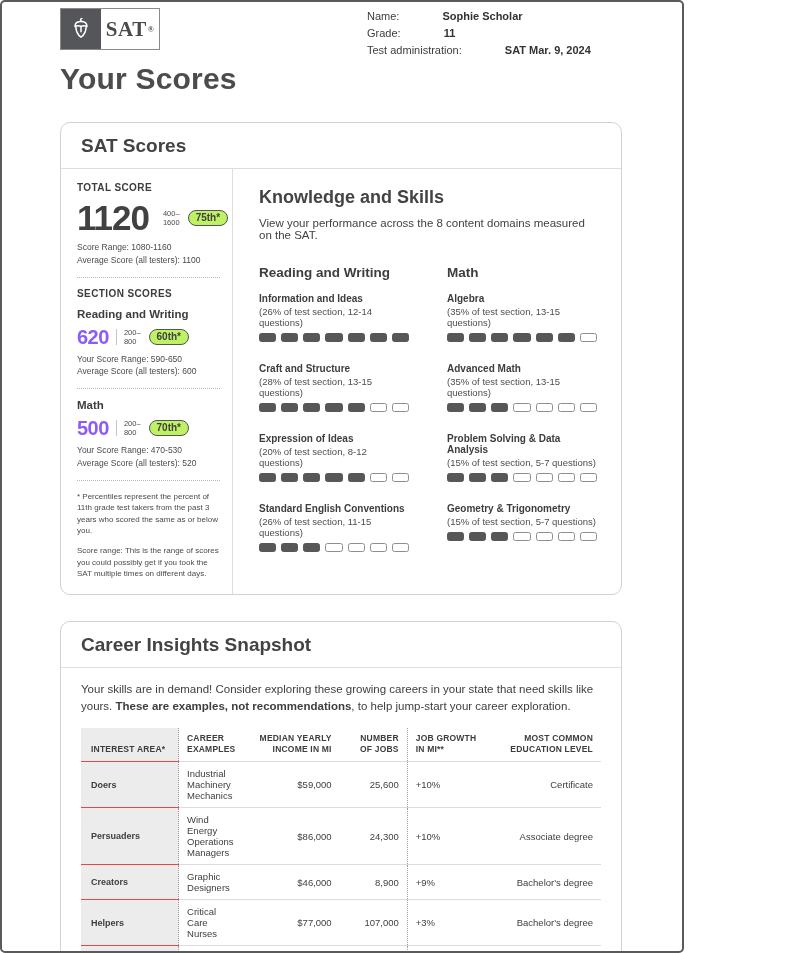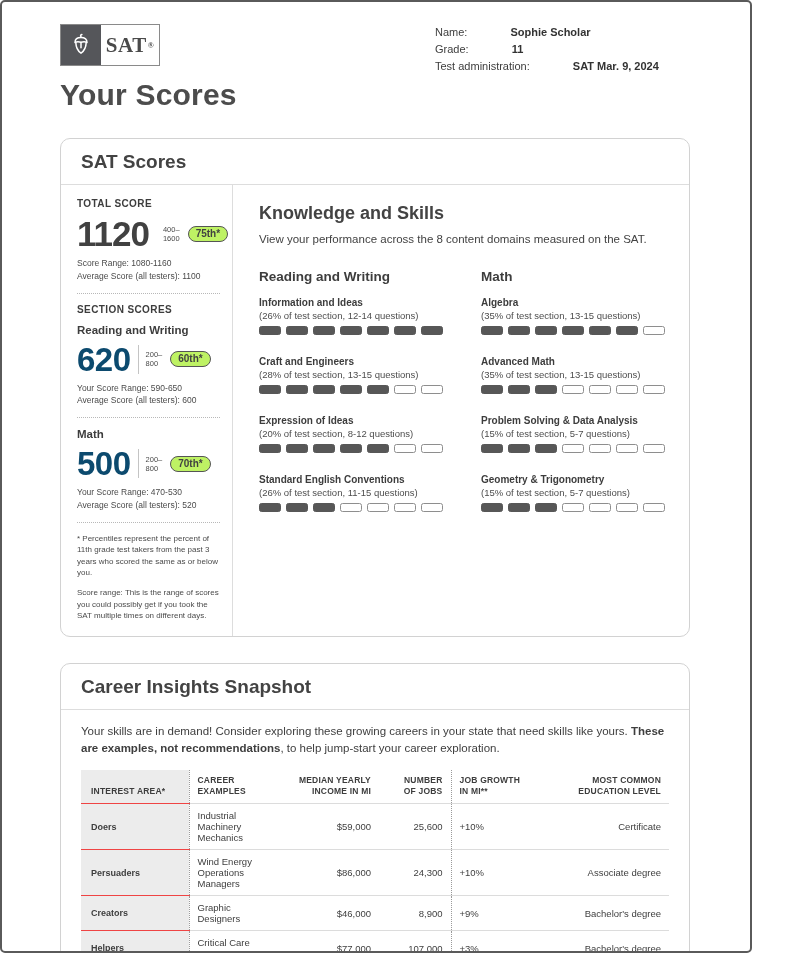--- a/index.html
+++ b/index.html
@@ -1,41 +1,41 @@
 <!DOCTYPE html>
 <html><head>
 <meta charset="utf-8">
 <style>
   * { margin:0; padding:0; box-sizing:border-box; }
   html,body { background:#fff; }
   body { font-family:"Liberation Sans", sans-serif; color:#3f3f3f; }
   .page {
-    width:752px; height:953px; border:2px solid #5a5a5a; border-radius:5px;
-    background:#fff; padding:22px 60px 16px 58px; overflow:hidden; position:relative;
+    width:684px; height:953px; border:2px solid #5a5a5a; border-radius:5px;
+    background:#fff; padding:6px 60px 16px 58px; overflow:hidden; position:relative;
   }
   
   .hdr { display:flex; justify-content:space-between; align-items:flex-start; }
   .logo-wrap { display:flex; border:1px solid #8a8a8a; background:#fff; }
   .logo-acorn { width:40px; height:40px; background:#55565a; display:flex; align-items:center; justify-content:center; }
   .logo-sat { width:58px; height:40px; display:flex; align-items:center; justify-content:center;
     font-family:"Liberation Serif", serif; font-weight:bold; font-size:21px; color:#4a4a4a; letter-spacing:.5px; }
   .logo-sat sup { font-size:8px; margin-left:1px; }
   .student { font-size:11px; line-height:1.55; color:#3d3d3d; width:255px; }
   .student b { color:#333;margin-left:40px; }
   .page-title { font-size:30px; font-weight:bold; color:#4c4c4c; margin-top:3px; letter-spacing:.2px; }
   
   .card { border:1.5px solid #d2d2d2; border-radius:10px; margin-top:26px; background:#fff; }
   .card-hd { padding:12px 20px 11px; border-bottom:1.5px solid #ddd; font-size:19px; font-weight:bold; color:#434343; }
   
   .scores-body { display:flex; }
   .score-col { width:172px; min-width:172px; border-right:1.5px solid #ddd; padding:13px 12px 14px 16px; }
   .lbl { font-size:10px; font-weight:bold; letter-spacing:.4px; color:#3d3d3d; }
   .score-row { display:flex; align-items:center; margin:7px 0 6px; }
   .big { font-size:35px; font-weight:bold; color:#414141; letter-spacing:-1px; line-height:1; }
-  .mid { font-size:33px; font-weight:bold; color:#0c4a6e; letter-spacing:-.5px; line-height:1; }
+  .mid { font-size:20px; font-weight:bold; color:#8b5cf6; letter-spacing:-.5px; line-height:1; }
   .vsep { width:1px; align-self:stretch; background:#c4c4c4; margin:2px 7px; }
   .rng { font-size:7.5px; line-height:1.2; color:#4a4a4a; }
   .pill { border:1.3px solid #555; border-radius:11px; padding:1px 7px 2px; font-size:10px; font-weight:bold;
           color:#414141; margin-left:8px; white-space:nowrap; background:#bef264; }
   .tiny { font-size:8.5px; line-height:1.5; color:#4a4a4a; }
   .dotline { border-top:1.5px dotted #b8b8b8; margin:10px 0; }
   .sec-name { font-size:11.5px; font-weight:bold; color:#3d3d3d; margin-top:9px; }
   .fnote { font-size:8px; line-height:1.45; color:#4a4a4a; margin-top:8px; }
   
   .ks { flex:1; padding:18px 24px 10px 26px; }
@@ -153,21 +153,21 @@
                   <span class="seg fill"></span>
                   <span class="seg fill"></span>
                   <span class="seg fill"></span>
                   <span class="seg fill"></span>
                   <span class="seg fill"></span>
                   <span class="seg fill"></span>
                   <span class="seg fill"></span>
                 </div>
               </div>
               <div class="domain">
-                <div class="domain-name">Craft and Engineers</div>
+                <div class="domain-name">Craft and Structure</div>
                 <div class="domain-sub">(28% of test section, 13-15 questions)</div>
                 <div class="bar">
                   <span class="seg fill"></span>
                   <span class="seg fill"></span>
                   <span class="seg fill"></span>
                   <span class="seg fill"></span>
                   <span class="seg fill"></span>
                   <span class="seg"></span>
                   <span class="seg"></span>
                 </div>

